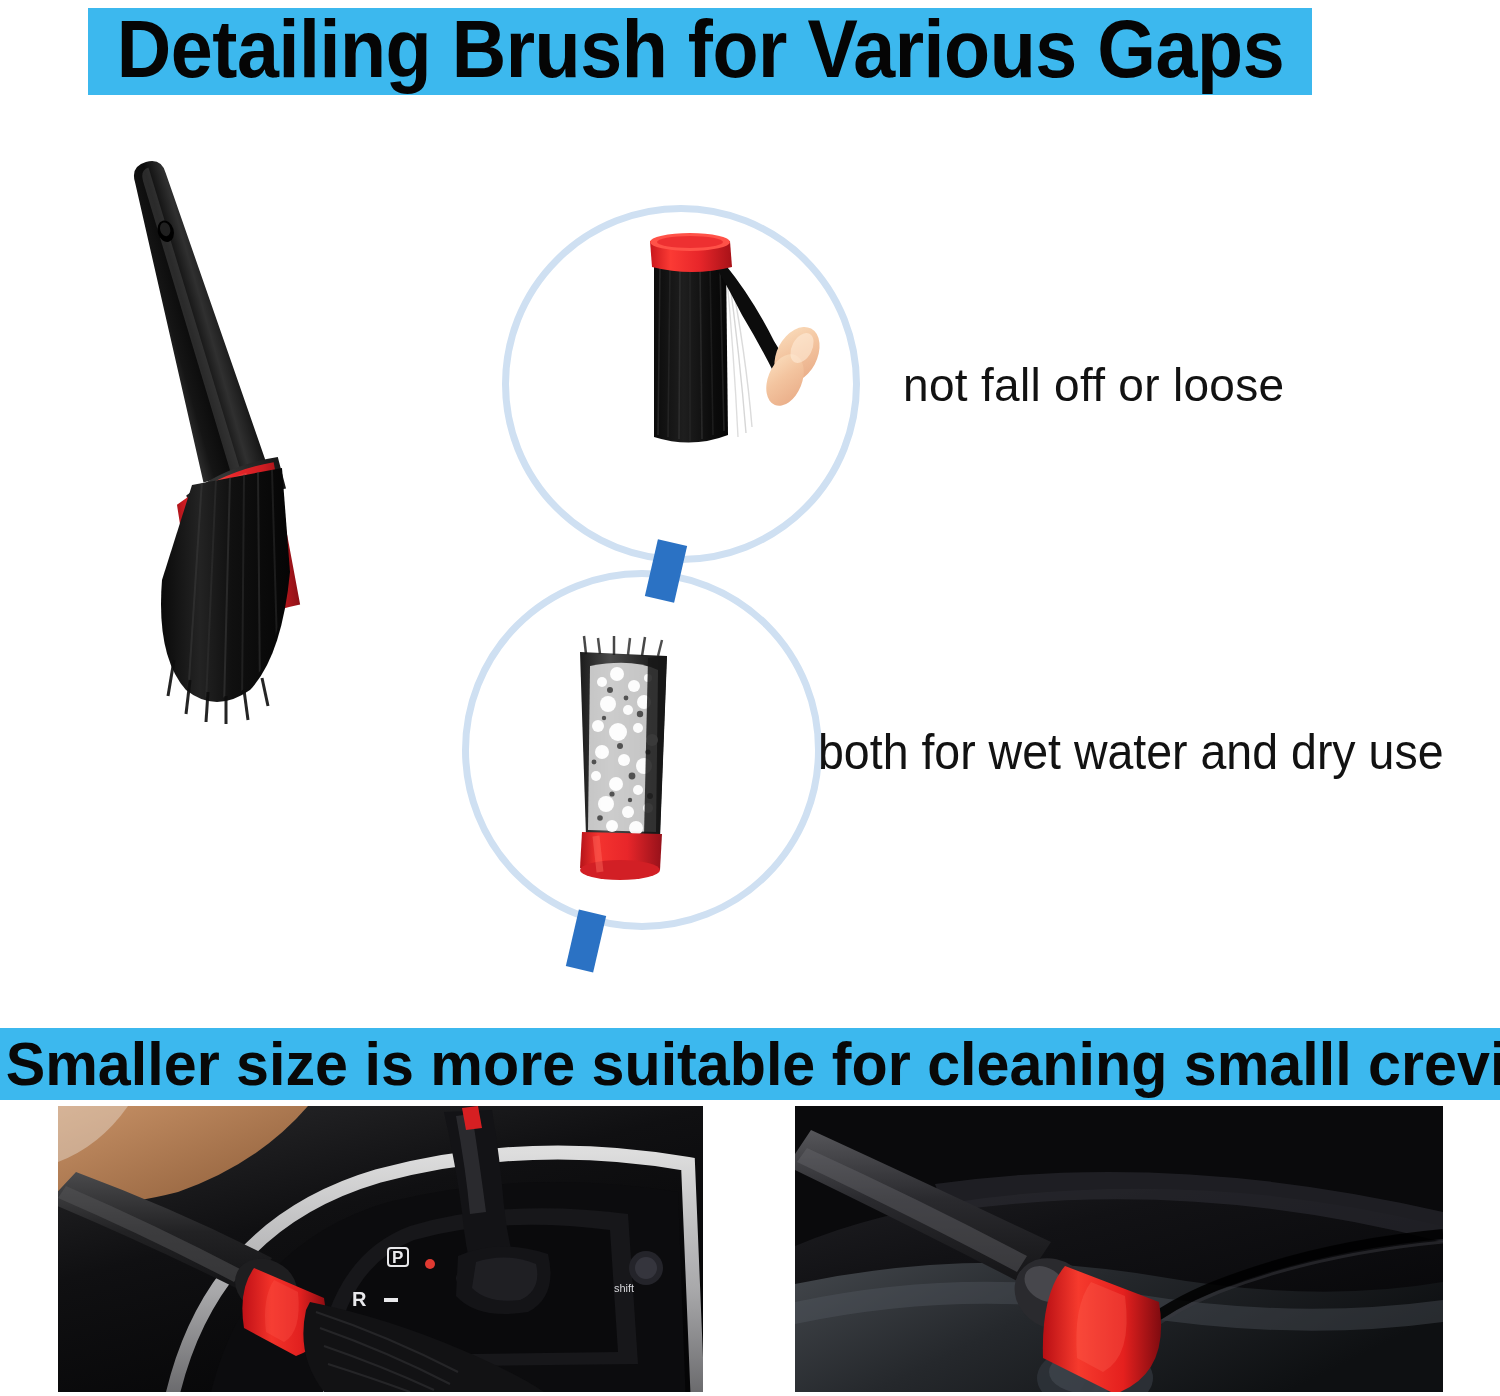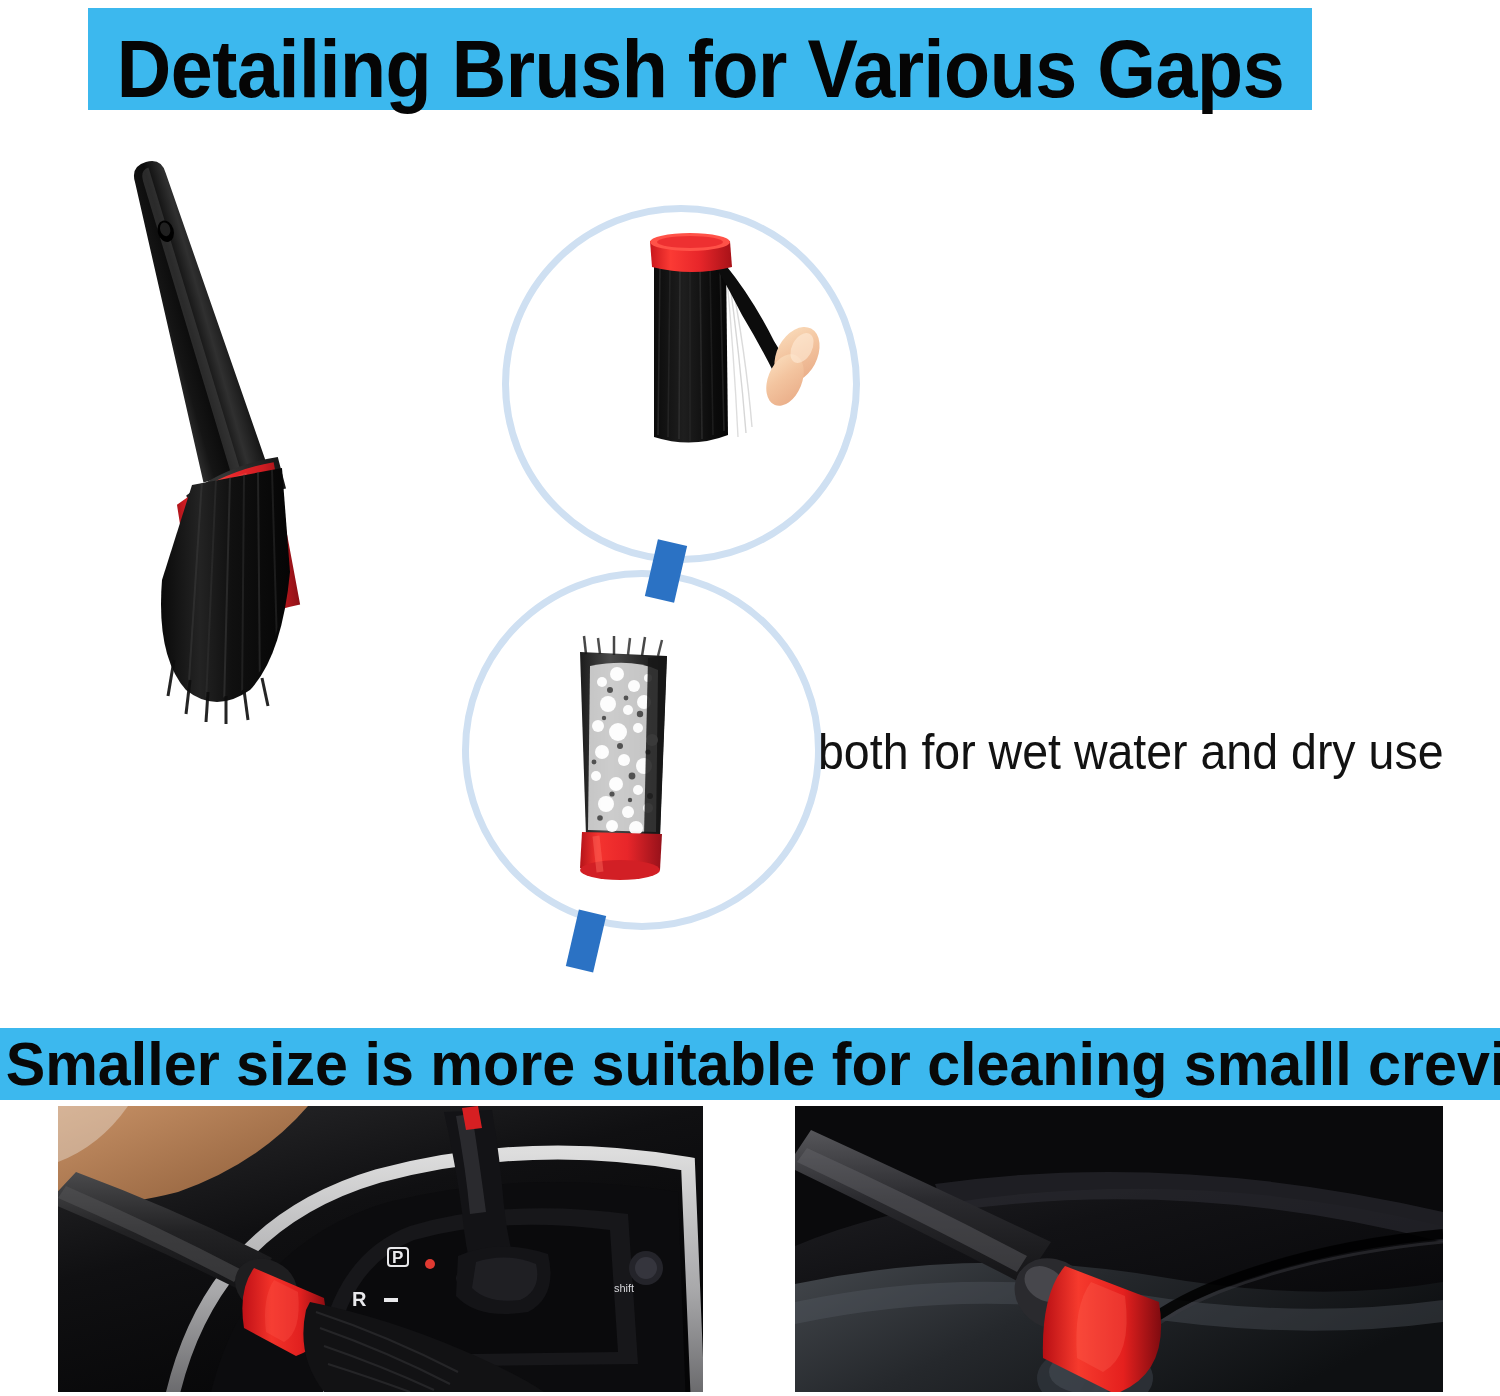--- a/index.html
+++ b/index.html
@@ -18,24 +18,24 @@
     background: #ffffff;
     overflow: hidden;
   }
 
   
   .title-banner {
     position: absolute;
     left: 88px;
     top: 8px;
     width: 1224px;
-    height: 102px;
+    height: 87px;
     background: #3cb8ee;
     display: flex;
-    align-items: flex-end;
+    align-items: flex-start;
     justify-content: center;
   }
   .title-banner .title-text {
     font-family: "Liberation Sans Narrow", "Liberation Sans", sans-serif;
     font-weight: bold;
     font-size: 82px;
     line-height: 1;
     color: #050505;
     letter-spacing: -0.5px;
     white-space: nowrap;
@@ -409,20 +409,21 @@
           <path d="M 134 266 L 138 302" stroke="#ff6a5e" stroke-width="7" opacity="0.45"></path>
         </g>
       </svg>
     </div>
     <div class="inset-ring"></div>
   </div>
 
   <div class="blue-tick tick-mid"></div>
   <div class="blue-tick tick-bottom"></div>
 
+  <div class="feature-label label-1">not fall off or loose</div>
   <div class="feature-label label-2">both for wet water and dry use</div>
 
   <div class="bottom-banner">
     <div class="banner-text">Smaller size is more suitable for cleaning smalll crevice</div>
   </div>
 
   <div class="photo photo-left">
     <svg viewBox="0 0 645 286" xmlns="http://www.w3.org/2000/svg">
       <defs>
         <linearGradient id="consoleBg" x1="0" y1="0" x2="0.6" y2="1">

